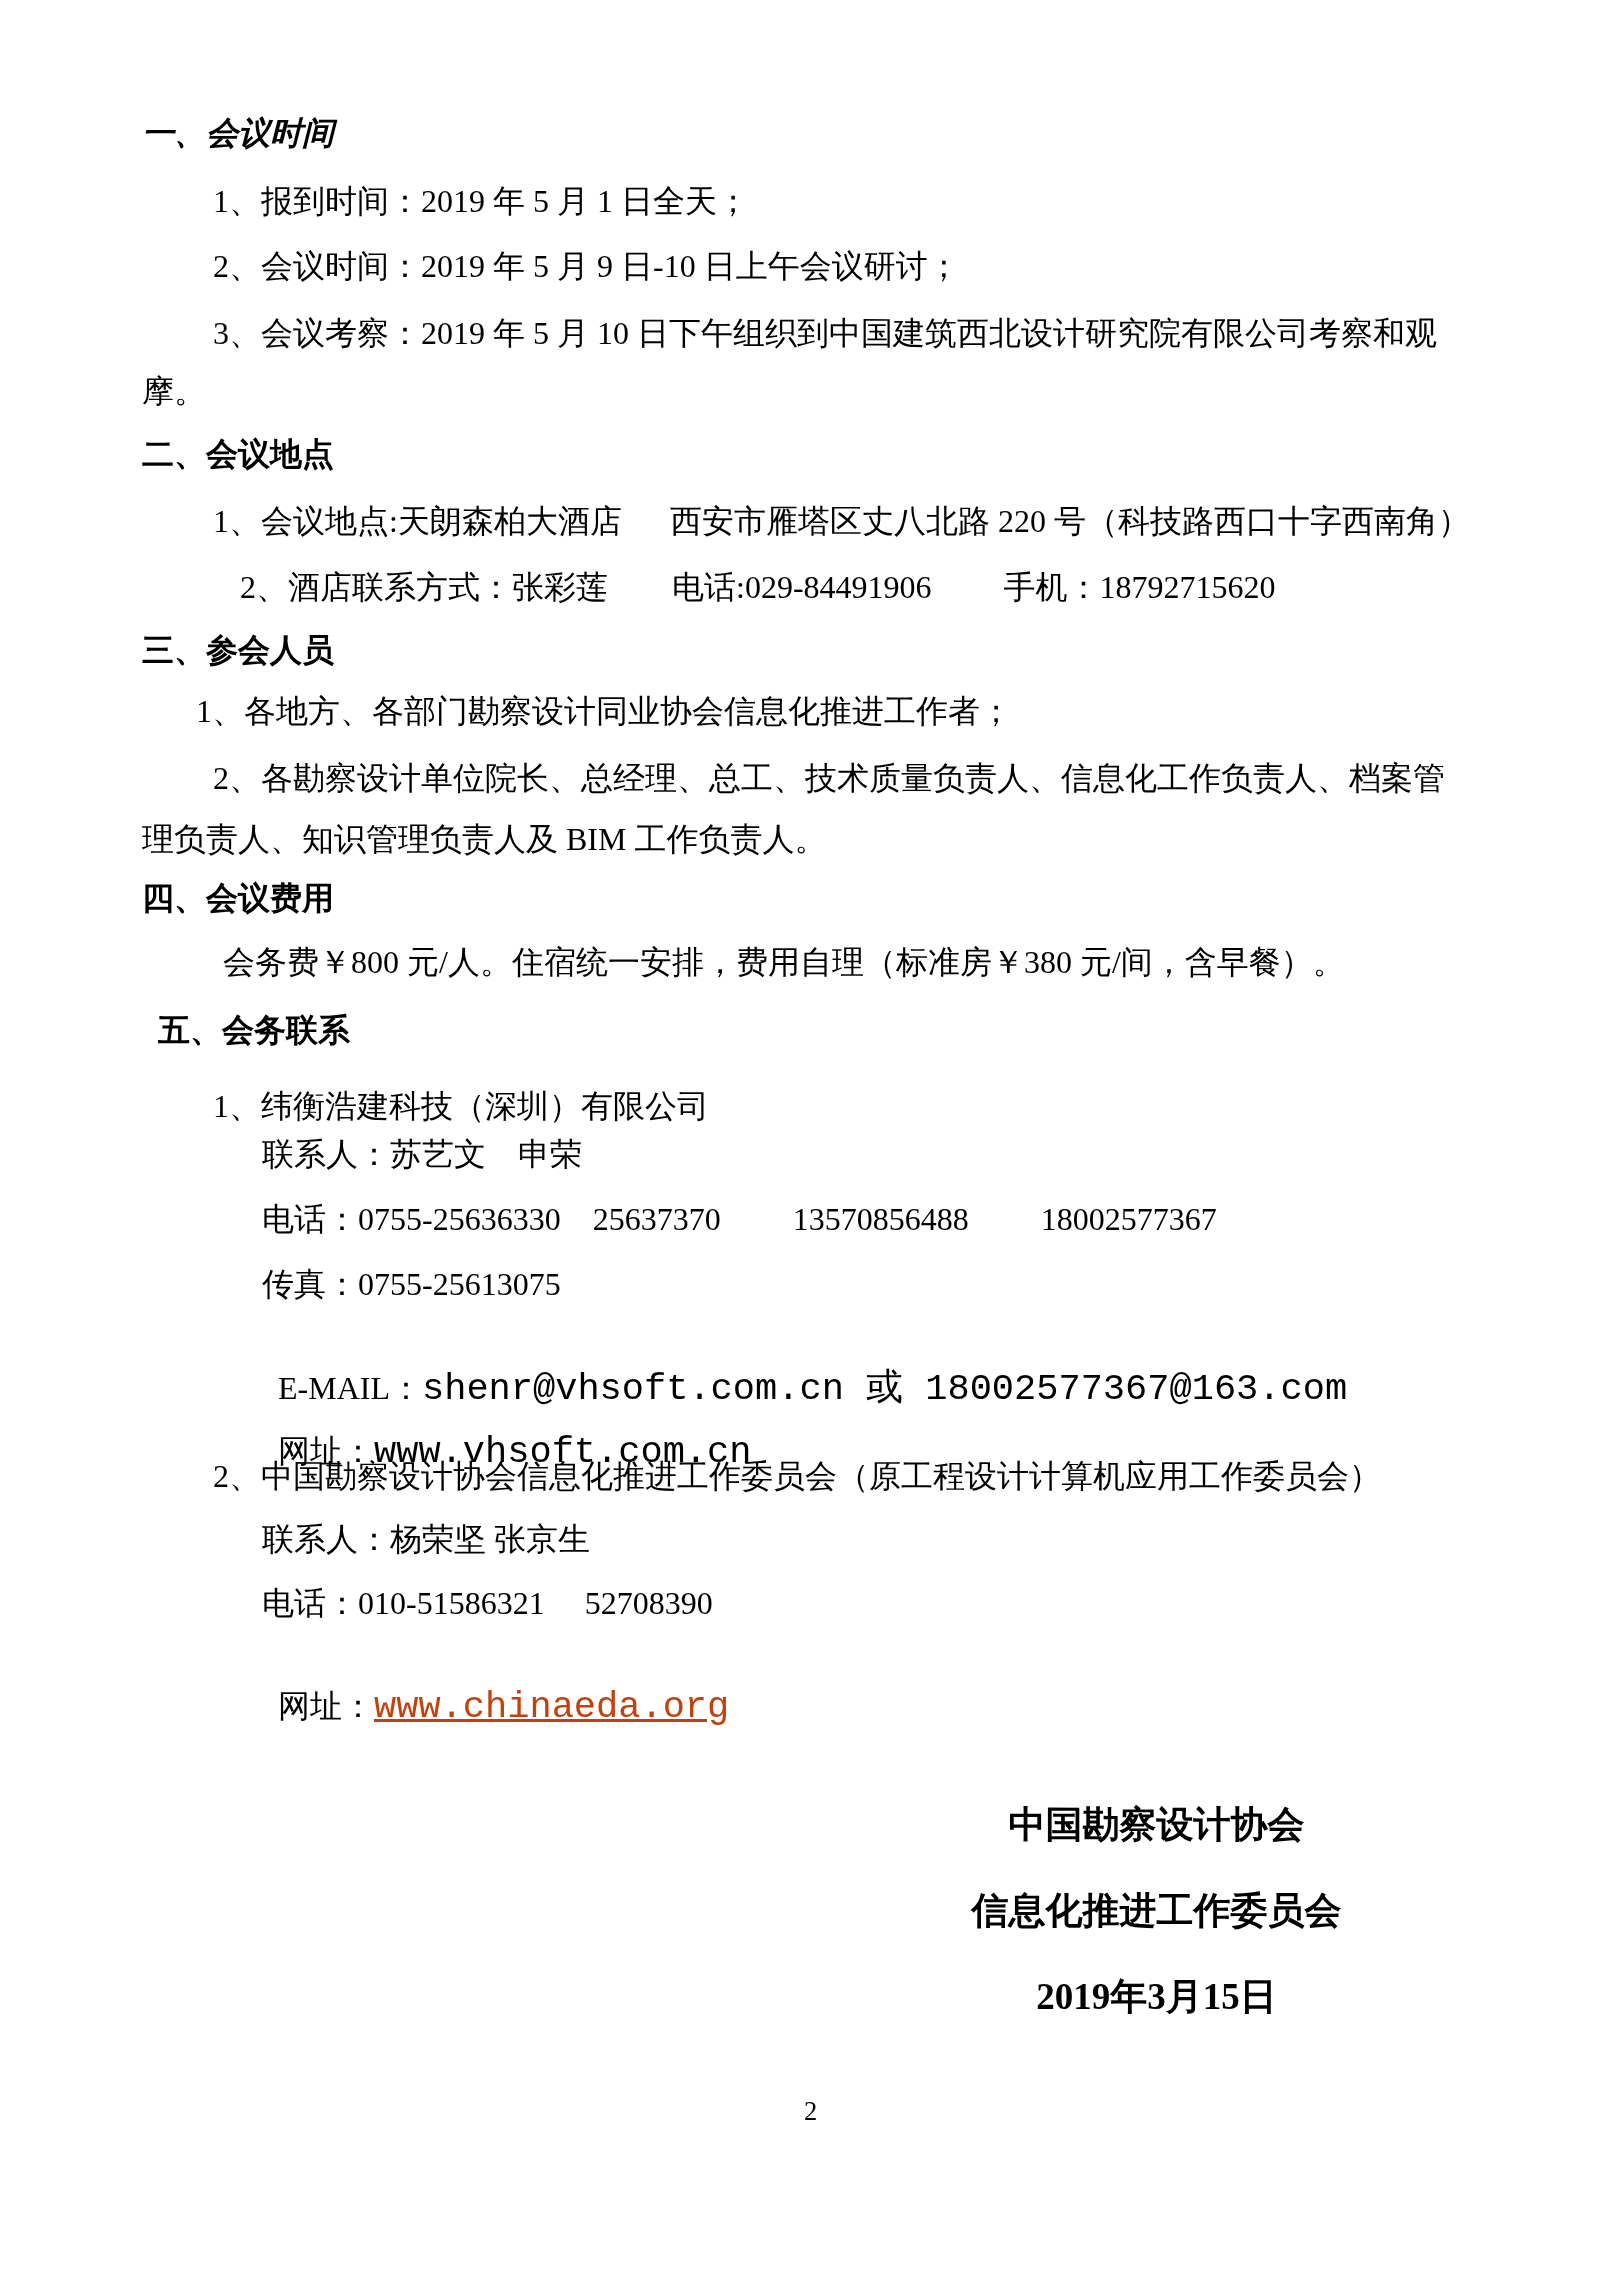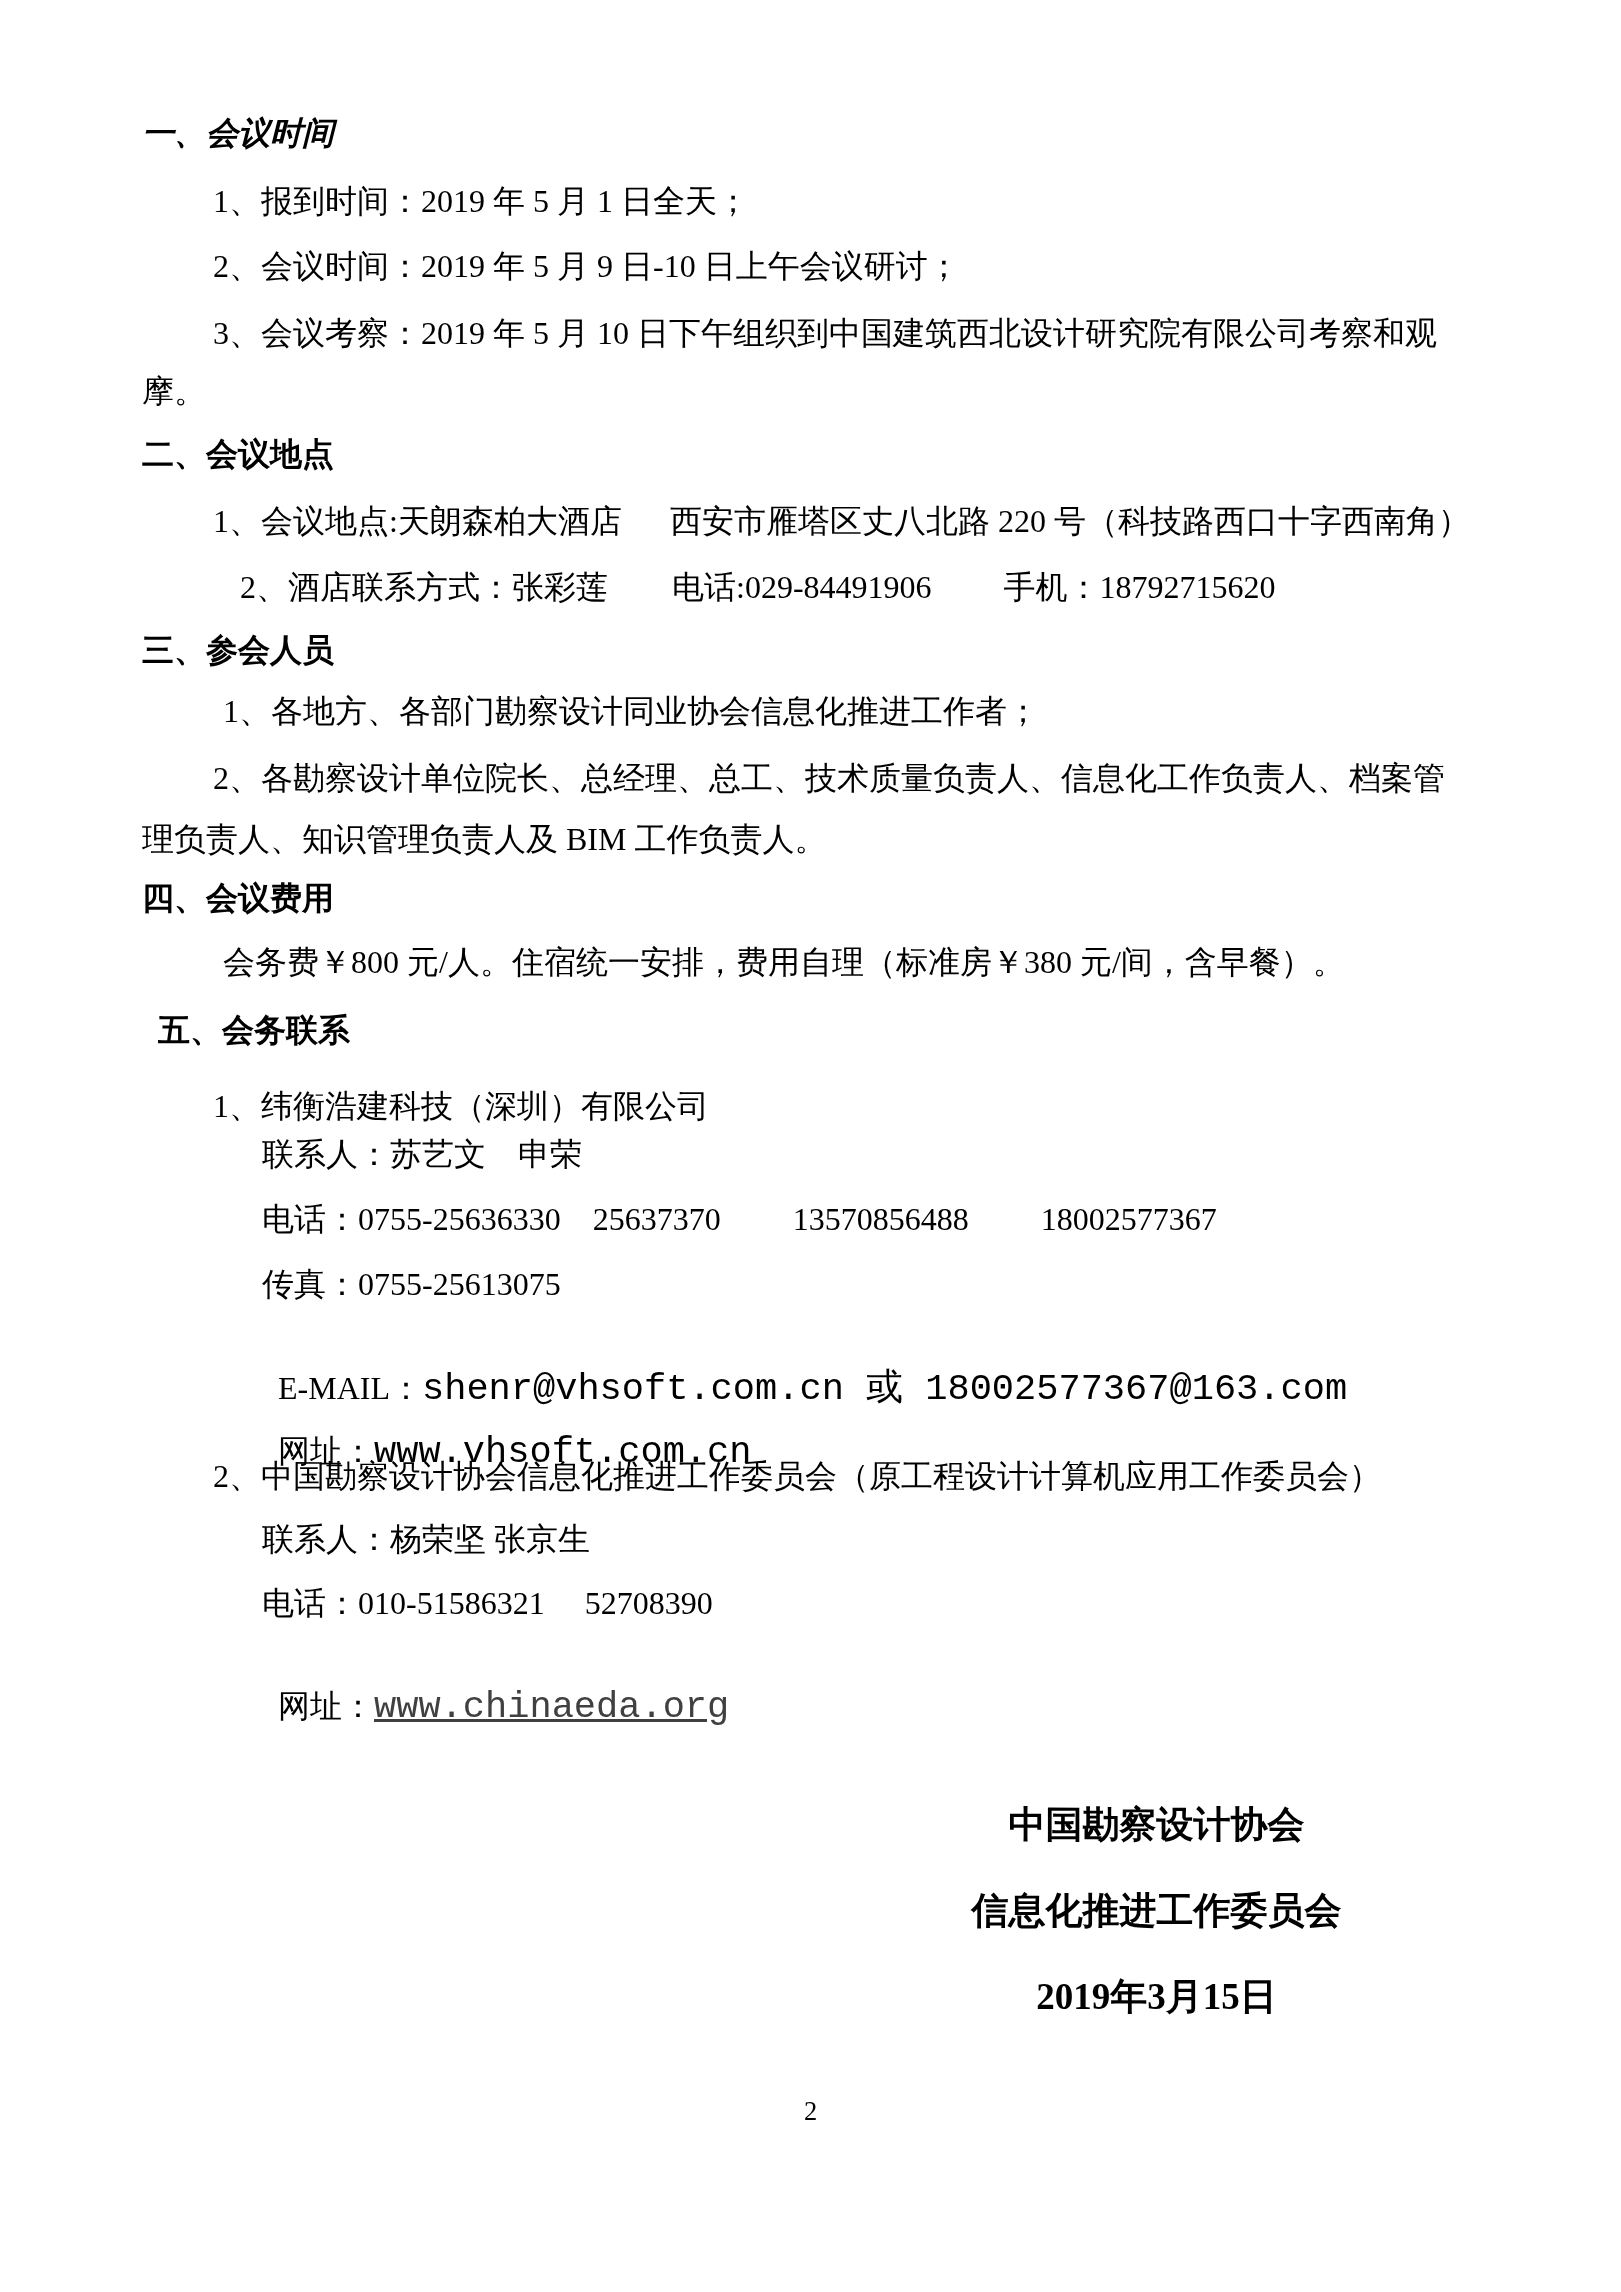--- a/index.html
+++ b/index.html
@@ -24,21 +24,21 @@
     font-family: "Liberation Serif", "DejaVu Serif", serif;
   }
   .heading {
     font-weight: bold;
   }
   .mono {
     font-family: "Liberation Mono", "DejaVu Sans Mono", monospace;
     font-size: 37px;
   }
   .link {
-    color: #404040;
+    color: #c2410c;
     text-decoration: underline;
     cursor: pointer;
   }
   .sig-line {
     position: absolute;
     left: 784px;
     width: 745px;
     text-align: center;
     font-weight: bold;
     font-size: 37px;
@@ -63,21 +63,21 @@
 <div class="line" style="left:213px; top:182px;">1、报到时间：2019 年 5 月 1 日全天；</div>
 <div class="line" style="left:213px; top:247px;">2、会议时间：2019 年 5 月 9 日-10 日上午会议研讨；</div>
 <div class="line" style="left:213px; top:314px;">3、会议考察：2019 年 5 月 10 日下午组织到中国建筑西北设计研究院有限公司考察和观</div>
 <div class="line" style="left:142px; top:372px;">摩。</div>
 
 <div class="line heading" style="left:142px; top:435px;">二、会议地点</div>
 <div class="line" style="left:213px; top:502px;">1、会议地点:天朗森柏大酒店　  西安市雁塔区丈八北路 220 号（科技路西口十字西南角）</div>
 <div class="line" style="left:213px; top:568px;margin-left:27px;">2、酒店联系方式：张彩莲　　电话:029-84491906　　 手机：18792715620</div>
 
 <div class="line heading" style="left:142px; top:631px;">三、参会人员</div>
-<div class="line" style="left:223px; top:692px;text-align:center;">1、各地方、各部门勘察设计同业协会信息化推进工作者；</div>
+<div class="line" style="left:196px; top:692px;text-align:center;">1、各地方、各部门勘察设计同业协会信息化推进工作者；</div>
 <div class="line" style="left:213px; top:759px;">2、各勘察设计单位院长、总经理、总工、技术质量负责人、信息化工作负责人、档案管</div>
 <div class="line" style="left:142px; top:820px;">理负责人、知识管理负责人及 BIM 工作负责人。</div>
 
 <div class="line heading" style="left:142px; top:879px;">四、会议费用</div>
 <div class="line" style="left:223px; top:943px;">会务费￥800 元/人。住宿统一安排，费用自理（标准房￥380 元/间，含早餐）。</div>
 
 <div class="line heading" style="left:158px; top:1011px;">五、会务联系</div>
 
 <div class="line" style="left:213px; top:1075px;margin-top:12px;">1、纬衡浩建科技（深圳）有限公司</div>
 <div class="line" style="left:262px; top:1135px;">联系人：苏艺文　申荣</div>

